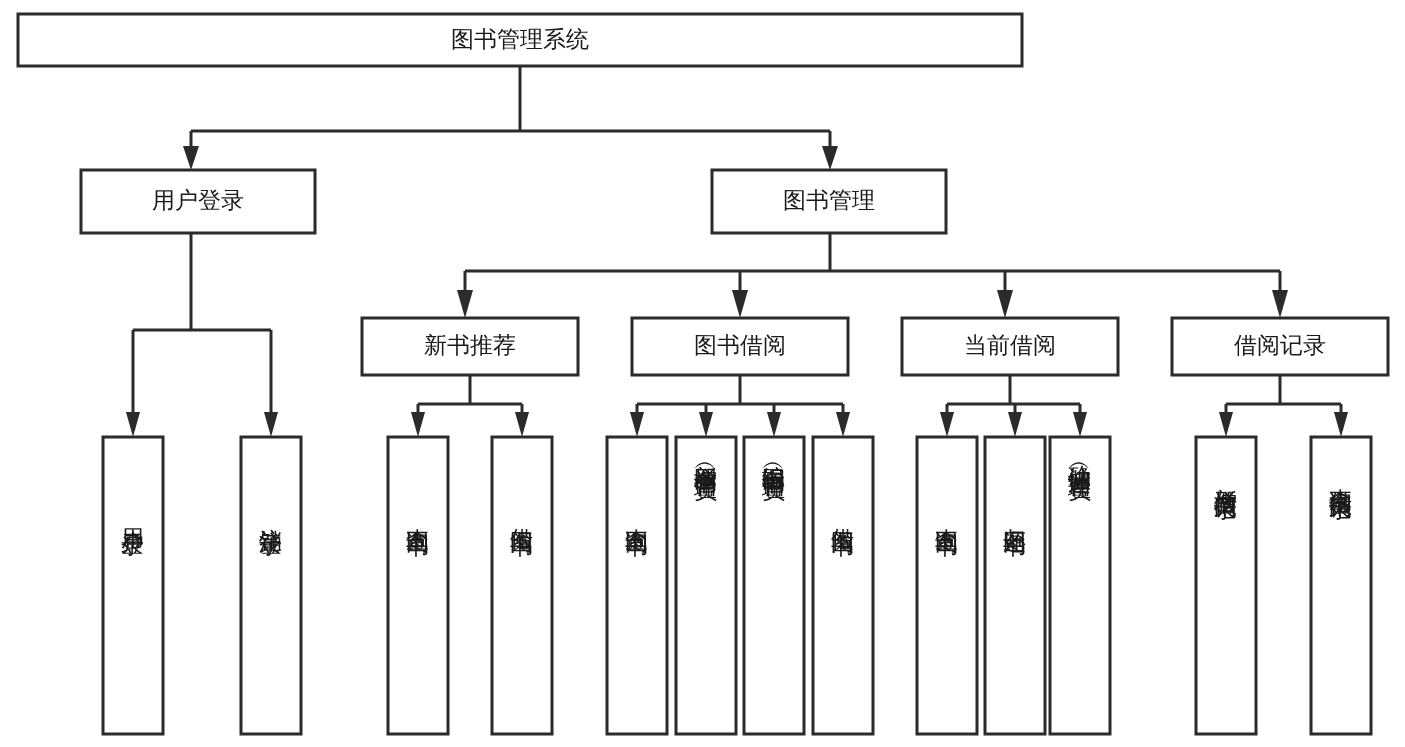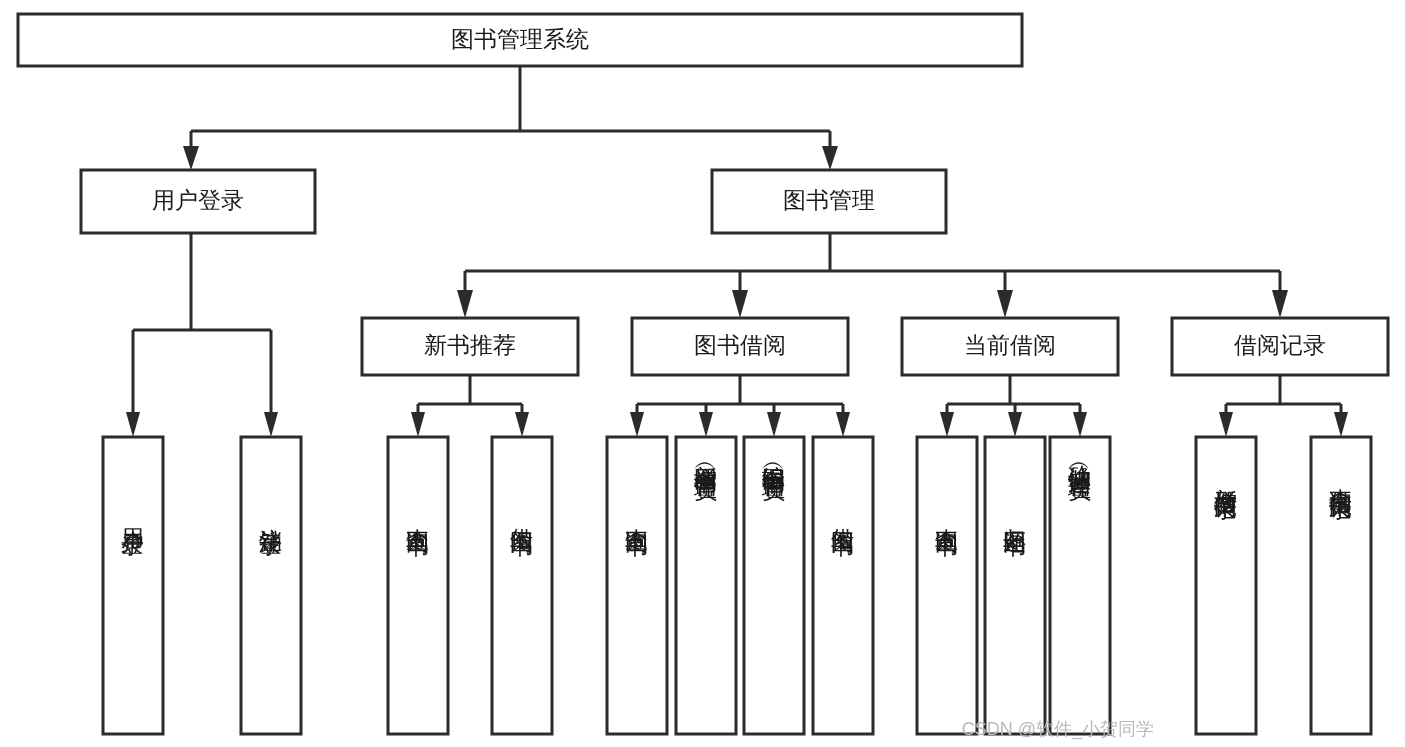--- a/index.html
+++ b/index.html
@@ -225,14 +225,13 @@
       <rect class="node-box" x="1196" y="437" width="60" height="297"></rect>
       <text class="node-label-v" x="1226" y="470" text-anchor="start">新增借阅记录</text>
     </g>
     <g>
       <rect class="node-box" x="1311" y="437" width="60" height="297"></rect>
       <text class="node-label-v" x="1341" y="470" text-anchor="start">查询借阅记录</text>
     </g>
 
   </svg>
 
-  <div class="watermark">CSDN @软件_小贺同学</div>
 </div>
 
 </body></html>

